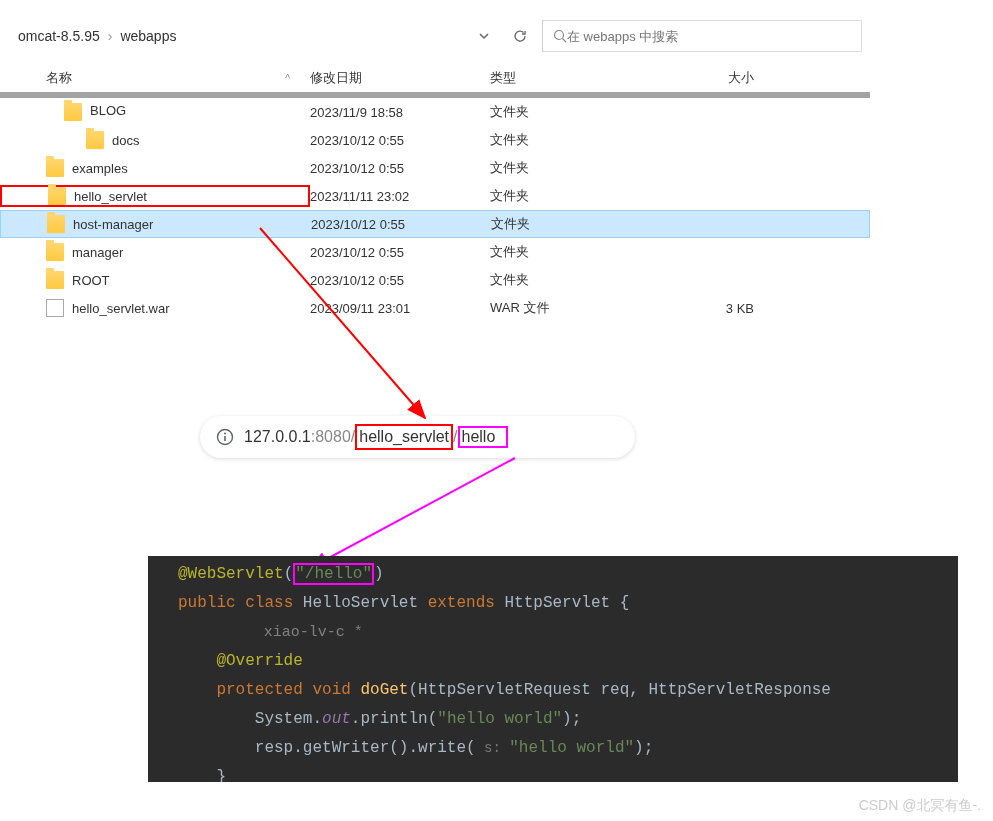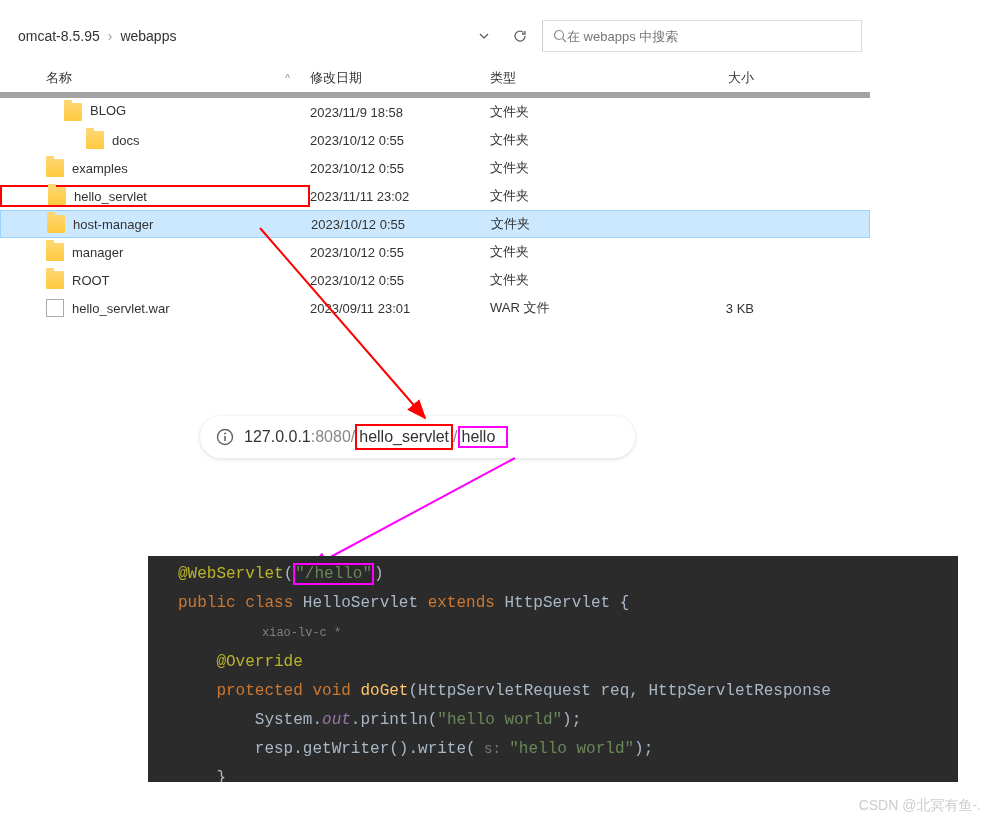--- a/index.html
+++ b/index.html
@@ -41,21 +41,21 @@
     .code-editor { position: absolute; top: 556px; left: 148px; width: 810px; height: 226px; background: #2b2b2b; font-family: "Consolas", "Courier New", monospace; font-size: 16px; line-height: 29px; padding: 4px 0 0 0; overflow: hidden; }
     .code-line { display: flex; white-space: pre; }
     .gutter { width: 30px; flex-shrink: 0; }
     .code-content { flex: 1; }
     .kw { color: #cc7832; }
     .str { color: #6a8759; }
     .type { color: #a9b7c6; }
     .ann { color: #bbb529; }
     .method { color: #ffc66d; }
     .field { color: #9876aa; font-style: italic; }
-    .author { color: #808080; font-size: 12px; }
+    .author { color: #808080; font-size: 15px; }
     .punct { color: #a9b7c6; }
     .param-hint { color: #787878; font-size: 14px; }
     .code-highlight-magenta { border: 2px solid #ff00ff; }
     
     
     .arrow-red { position: absolute; pointer-events: none; }
     .arrow-magenta { position: absolute; pointer-events: none; }
     
     
     .watermark { position: absolute; bottom: 6px; right: 12px; font-size: 14px; color: #ccc; }

